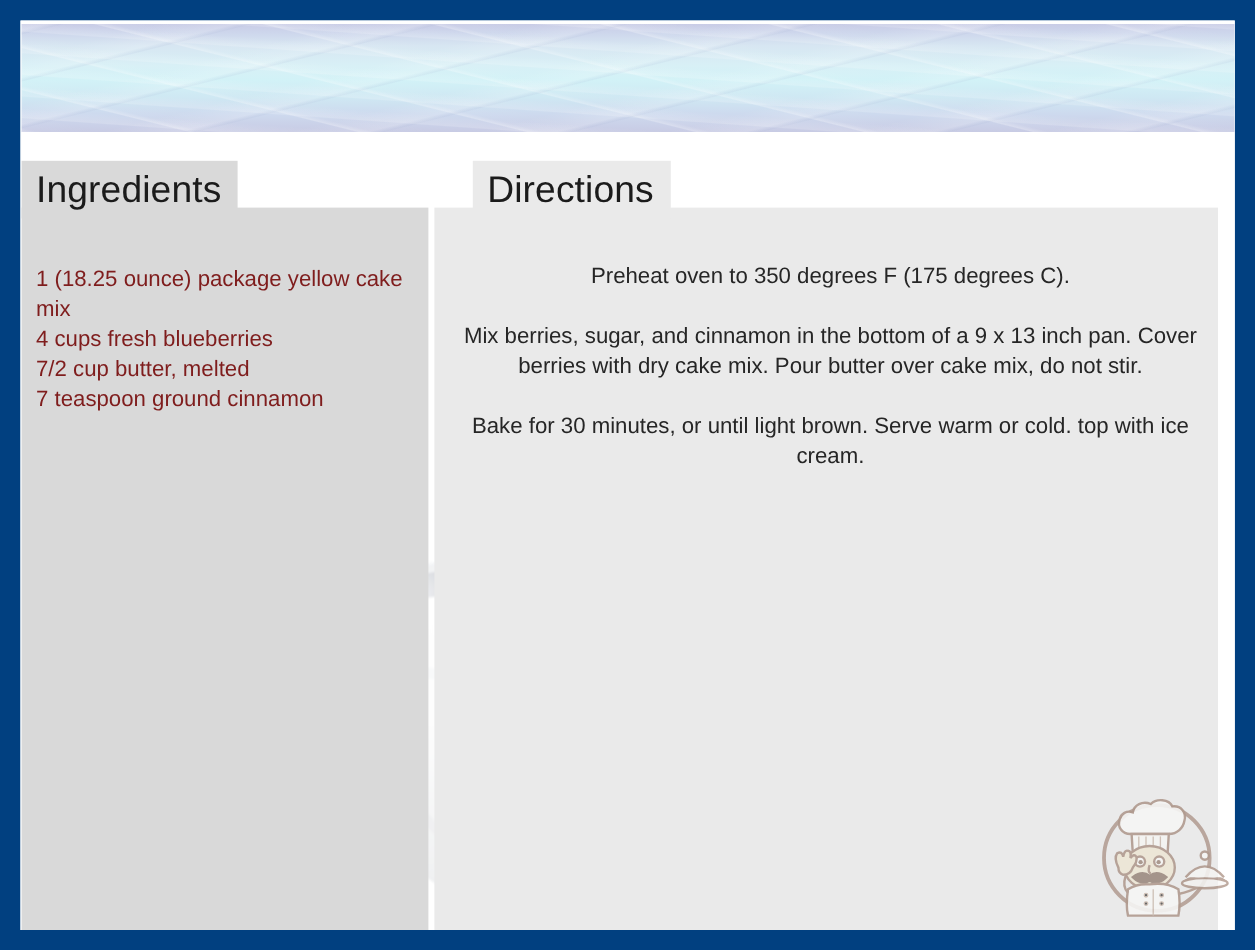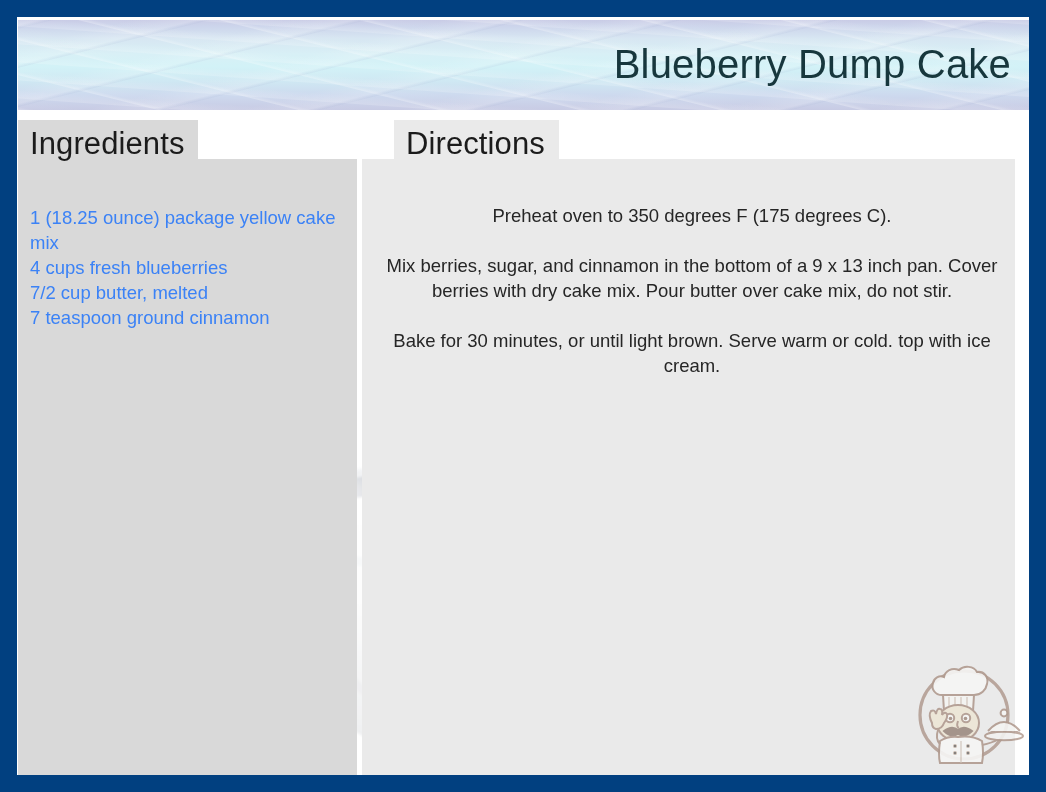--- a/index.html
+++ b/index.html
@@ -110,21 +110,21 @@
   
   #content-area {
     position: absolute;
     left: 0;
     top: 101px;
     width: 1012px;
     height: 657px;
     z-index: 2;
   }
 
-  .panel { position: absolute; top: 2px; padding-left: 16px; }
+  .panel { position: absolute; top: 16px; padding-left: 16px; }
 
   #ingredients-panel { left: 1px;   width: 339px; height: 657px; }
   #directions-panel  { left: 345px; width: 653px; height: 657px; }
 
   .panel-body {
     position: absolute;
     left: 0;
     top: 39px;
     width: 100%;
     height: 618px;
@@ -158,21 +158,21 @@
     position: absolute;
     left: 12px;
     top: 85px;
     width: 318px;
     z-index: 6;
     list-style: none;
   }
   #ingredients-list li {
     font-size: 18.5px;
     line-height: 25px;
-    color: #3b82f6;
+    color: #7f1d1d;
     margin: 0;
   }
 
   
   #directions-steps {
     position: absolute;
     left: 14px;
     top: 83px;
     width: 632px;
     z-index: 6;
@@ -285,21 +285,20 @@
         <path d="M72,176 Q345,124 618,176" fill="none" stroke="#ffffff" stroke-width="7" opacity=".95"></path>
         <path d="M240,402 Q345,420 452,402 Q448,424 345,428 Q244,424 240,402 Z" fill="#eff0f2" opacity=".9"></path>
         <path d="M118,250 Q150,340 232,386" fill="none" stroke="#e9eaec" stroke-width="8" opacity=".5"></path>
       </g>
     </svg>
 
     <div id="header-banner">
       <div class="banner-tex tex-a"></div>
       <div class="banner-tex tex-b"></div>
       <div class="banner-tex tex-c"></div>
-      <div id="recipe-title">Blueberry Dump Cake</div>
     </div>
 
     <div id="content-area">
 
       <div class="panel" id="ingredients-panel">
         <div class="panel-body"></div>
         <div class="panel-header">
           <span class="panel-header-text">Ingredients</span>
         </div>
         <ul id="ingredients-list">

